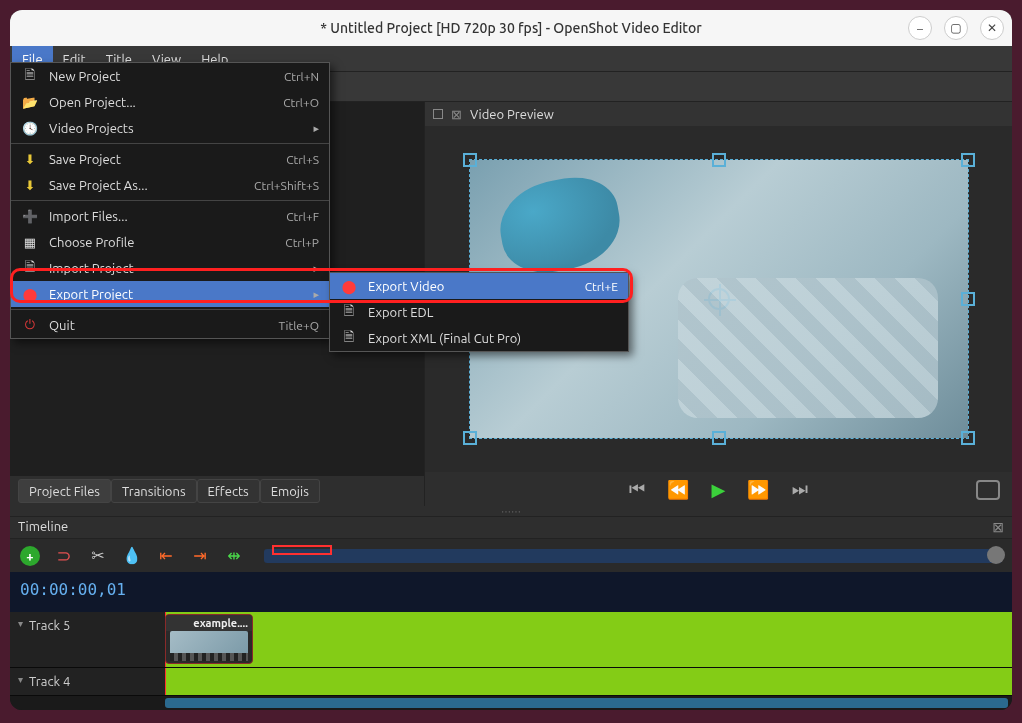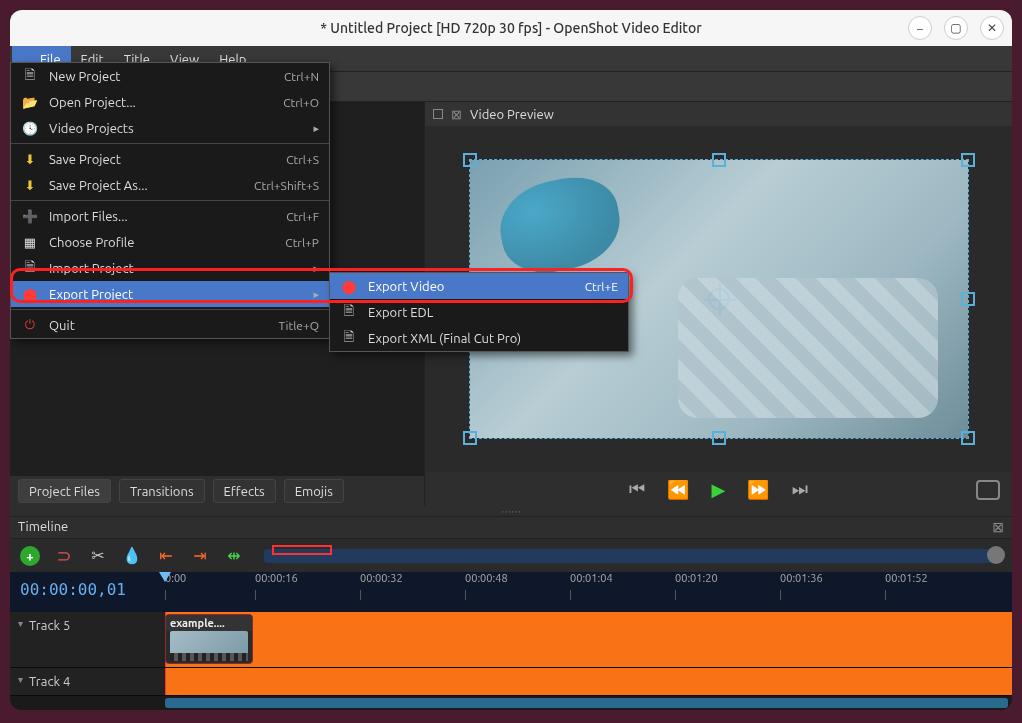--- a/index.html
+++ b/index.html
@@ -15,28 +15,28 @@
   height: 36px; background: #f6f6f6; color: #333; display: flex; align-items: center;
   justify-content: center; position: relative;
 }
 .titlebar .title { font-weight: 500; font-size: 14px; }
 .titlebar .controls { position: absolute; right: 8px; display: flex; gap: 12px; }
 .tbtn { width: 24px; height: 24px; border-radius: 50%; border: 1px solid #ccc; display: flex; align-items: center; justify-content: center; background:#fff; font-size: 12px; color:#444; cursor:pointer; }
 
 .menubar { height: 26px; background: #383838; display: flex; align-items: stretch; padding: 0 2px; border-bottom:1px solid #222;}
 .menubar .mitem { padding: 4px 10px; line-height:18px; cursor:pointer; }
 .menubar .mitem.active { background: #4a78c8; color:#fff; }
-.menubar .mitem u { text-decoration: underline; margin-left: 18px; }
+.menubar .mitem u { text-decoration: underline; }
 
 .toolbar { height: 30px; background: #383838; border-bottom:1px solid #222; }
 
 .mainarea { flex:1; display:flex; position:relative; background:#2e2e2e; }
 .leftpane { width:415px; display:flex; flex-direction:column; border-right:1px solid #222; }
 .filespace { flex:1; background:#1f1f1f; position:relative;}
-.bottomtabs { height:30px; background:#2e2e2e; display:flex; align-items:center; gap:8px; padding:0 8px;}
+.bottomtabs { height:30px; background:#2e2e2e; display:flex; align-items:center; padding:0 8px;}
 .bottomtabs .btab { padding:4px 10px; border:1px solid #444; border-radius:3px; background:#333; cursor:pointer;}
 .bottomtabs .btab.active{ background:#3e3e3e; }
 
 .rightpane { flex:1; display:flex; flex-direction:column; }
 .previewhdr { height:24px; background:#333; display:flex; align-items:center; padding:0 8px; gap:8px; font-size:12px;}
 .previewhdr .sq { width:10px;height:10px;border:1px solid #888; display:inline-block; }
 .previewwrap { flex:1; background:#2a2a2a; display:flex; align-items:center; justify-content:center; padding:8px;}
 .previewframe { position:relative; width:500px; height:280px; border:1px dashed #5ab0d8; }
 .previewframe .handle{position:absolute;width:14px;height:14px;border:2px solid #5ab0d8;background:transparent;}
 .h-tl{top:-7px;left:-7px}.h-tr{top:-7px;right:-7px}.h-bl{bottom:-7px;left:-7px}.h-br{bottom:-7px;right:-7px}
@@ -75,21 +75,21 @@
 .ruler .timecode{width:155px;padding:8px 10px;color:#66b0f0;font-size:16px;font-family:monospace;}
 .ruler .ticks{flex:1;position:relative;}
 .ruler .tick{position:absolute;top:0;font-size:11px;color:#aaa;}
 .ruler .tick::after{content:"";position:absolute;left:0;top:18px;width:1px;height:10px;background:#555;}
 .ruler .playhead-tri{position:absolute;left:0;top:0;width:0;height:0;border-left:6px solid transparent;border-right:6px solid transparent;border-top:10px solid #66c0ff;transform:translateX(-6px);}
 
 .tracks{background:#1a1a1a;}
 .trackrow{height:56px;display:flex;border-bottom:1px solid #0a0a0a;position:relative;}
 .trackhdr{width:155px;background:#222;display:flex;align-items:flex-start;padding:6px 8px;gap:6px;color:#ccc;font-size:12px;}
 .trackhdr .chev{font-size:10px;color:#888;}
-.trackbody{flex:1;position:relative;background:#f97316;}
+.trackbody{flex:1;position:relative;background:#84cc16;text-align:right;}
 .clip{position:absolute;left:0;top:2px;width:88px;height:50px;border:1px solid #8a2a2a;border-radius:4px;background:#2a2a2a;overflow:hidden;}
 .clip .clipname{position:absolute;top:0;left:0;right:0;background:#333;padding:2px 4px;font-size:11px;color:#eee;font-weight:bold;white-space:nowrap;overflow:hidden;}
 .clip .clipthumb{position:absolute;top:16px;left:4px;right:4px;bottom:4px;background:linear-gradient(135deg,#a5bcc6,#7a99a7);border-radius:2px;}
 .clip .sprockets{position:absolute;bottom:2px;left:4px;right:4px;height:8px;background:repeating-linear-gradient(90deg,#222 0 4px,#555 4px 8px);}
 .playline{position:absolute;left:0;top:0;bottom:0;width:1px;background:#ff3030;}
 .hscroll{height:14px;background:#1a1a1a;position:relative;}
 .hscroll .thumb{position:absolute;left:155px;right:4px;top:2px;height:10px;background:#2b6a8f;border-radius:3px;}
 
 
 .menu{position:absolute;background:#1a1a1a;border:1px solid #555;box-shadow:4px 4px 8px rgba(0,0,0,.5);z-index:100;}
@@ -193,31 +193,20 @@
     <div class="tlicon arrR">⇥</div>
     <div class="tlicon arrIn">⇹</div>
     <div class="scrubbar">
       <div class="region"></div>
       <div class="handle"></div>
     </div>
   </div>
 
   <div class="ruler">
     <div class="timecode">00:00:00,01</div>
-    <div class="ticks">
-      <div class="playhead-tri"></div>
-      <div class="tick" style="left:0px">0:00</div>
-      <div class="tick" style="left:90px">00:00:16</div>
-      <div class="tick" style="left:195px">00:00:32</div>
-      <div class="tick" style="left:300px">00:00:48</div>
-      <div class="tick" style="left:405px">00:01:04</div>
-      <div class="tick" style="left:510px">00:01:20</div>
-      <div class="tick" style="left:615px">00:01:36</div>
-      <div class="tick" style="left:720px">00:01:52</div>
-    </div>
   </div>
 
   <div class="tracks">
     <div class="trackrow">
       <div class="trackhdr">
         <span class="chev">▾</span>
         <span>Track 5</span>
       </div>
       <div class="trackbody">
         <div class="playline"></div>

